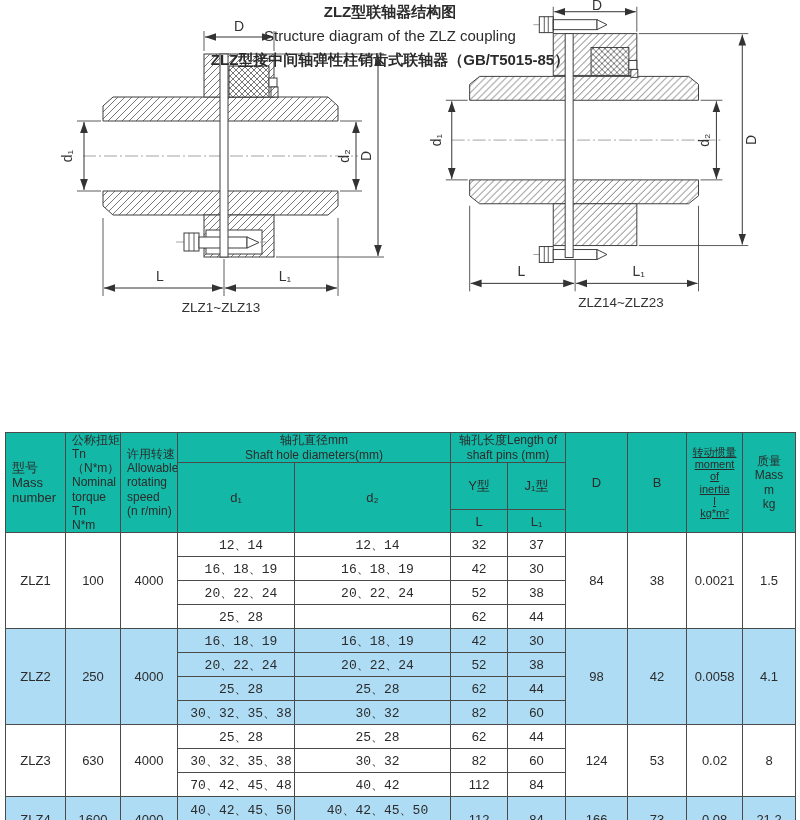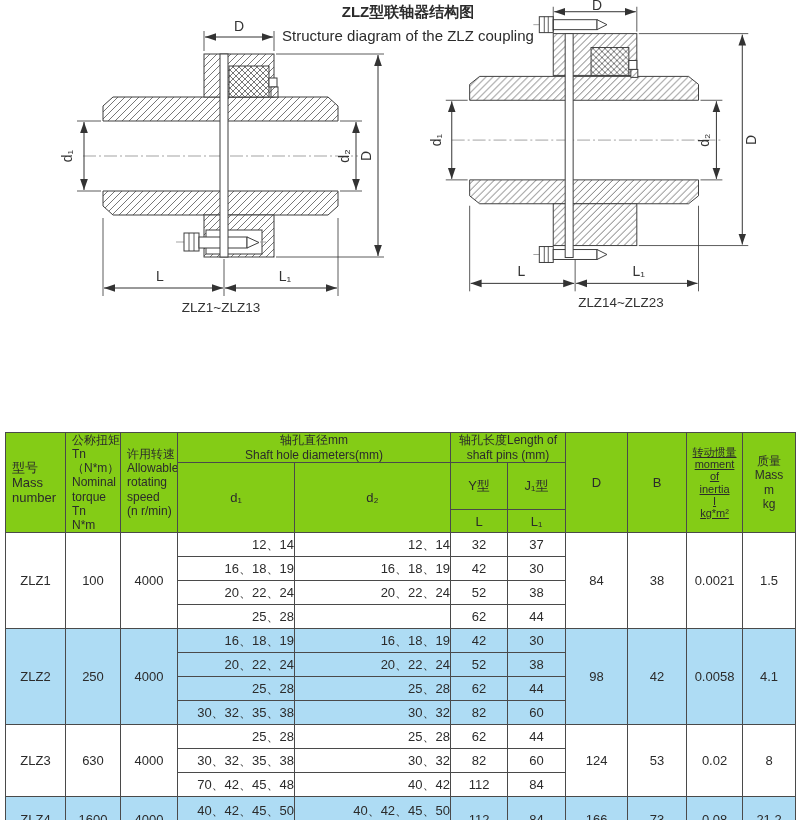--- a/index.html
+++ b/index.html
@@ -6,33 +6,33 @@
   .page{position:relative;width:800px;height:820px;background:#fff;overflow:hidden;
         font-family:"Liberation Sans","DejaVu Sans",sans-serif;color:#2b2b2b;}
   .diagram{position:absolute;}
   svg text{font-family:"Liberation Sans","DejaVu Sans",sans-serif;fill:#333;}
   .dimtxt{font-size:14px;}
   .cap{font-size:13.5px;}
   .outl{stroke:#3f3f3f;stroke-width:1;}
   .ext{stroke:#333;stroke-width:0.8;fill:none;}
   .dim{stroke:#333;stroke-width:1;fill:none;marker-start:url(#arr);marker-end:url(#arr);}
   .cl{stroke:#999;stroke-width:0.9;stroke-dasharray:13 3 2 3;fill:none;}
-  .titles{position:absolute;left:0;top:322;width:780px;text-align:center;margin-left:18px;}
+  .titles{position:absolute;left:0;top:322;width:780px;text-align:center;}
   .t-zh{font-size:15px;font-weight:bold;line-height:24px;}
   .t-en{font-size:15px;font-weight:normal;line-height:24px;}
   .tblwrap{position:absolute;left:5px;top:432px;}
   table{border-collapse:collapse;table-layout:fixed;width:790px;}
   td,th{border:1px solid #4a4a4a;font-weight:normal;font-size:13px;color:#2b2b2b;
         vertical-align:middle;text-align:center;padding:0;overflow:hidden;}
-  th{background:#84cc16;}
+  th{background:#14b8a6;}
   .pre{white-space:pre-line;line-height:1.18;}
   .hl{text-align:left;padding-left:6px;}
   .sm{font-size:12px;}
   .xs{font-size:11px;line-height:1.12;text-decoration:underline;}
-  .dcol{text-align:right;padding-left:10px;}
+  .dcol{text-align:center;padding-left:10px;font-family:Liberation Mono, monospace;}
   tr.r{height:24px;}
   tr.tall{height:46px;}
   tr.band td{background:#aedcf4;}
   .ln2{white-space:pre-line;line-height:1.25;}
 </style>
 </head>
 <body>
 <div class="page">
 
 <svg width="0" height="0" style="position:absolute" aria-hidden="true">
@@ -161,20 +161,21 @@
     <line class="dim" x1="175" y1="284" x2="297" y2="284"></line>
     <text class="dimtxt" x="120" y="277" text-anchor="middle">L</text>
     <text class="dimtxt" x="238" y="277" text-anchor="middle">L₁</text>
   </g>
   <text class="cap" x="220" y="308" text-anchor="middle">ZLZ14~ZLZ23</text>
 </svg>
 
 <div class="titles">
   <div class="t-zh">ZLZ型联轴器结构图</div>
   <div class="t-en">Structure diagram of the ZLZ coupling</div>
+  <div class="t-zh">ZLZ型接中间轴弹性柱销齿式联轴器（GB/T5015-85）</div>
 </div>
 
 <div class="tblwrap">
 <table>
   <colgroup>
     <col style="width:60px">
           <col style="width:55px">
           <col style="width:57px">
     <col style="width:117px">
           <col style="width:156px">

